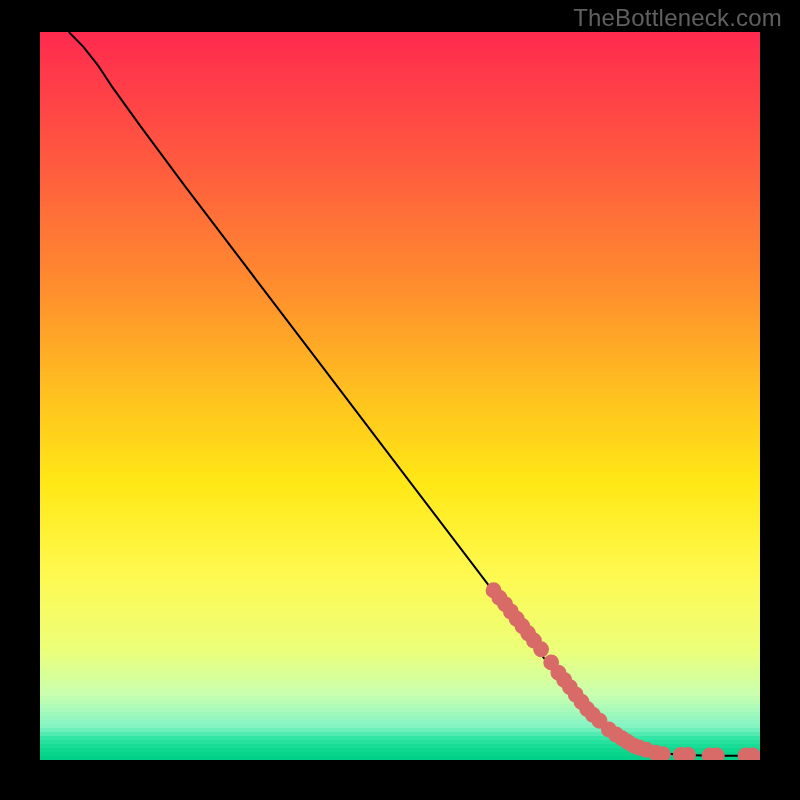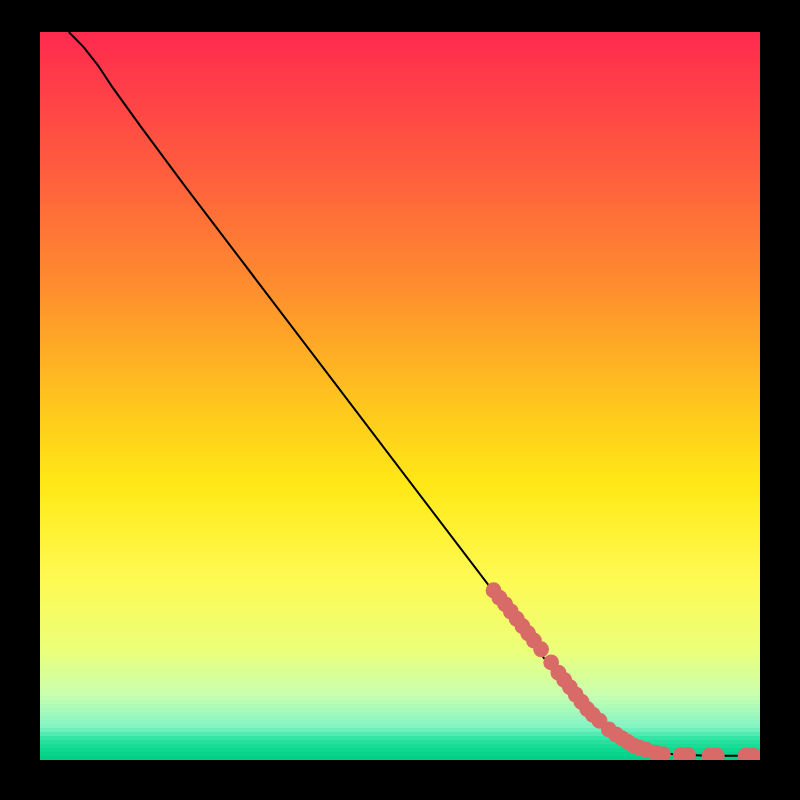--- a/index.html
+++ b/index.html
@@ -48,20 +48,21 @@
     left: 0;
     top: 0;
     width: 100%;
     height: 100%;
   }
 </style>
 </head>
 <body>
 
 <div class="frame">
+  <div class="watermark">TheBottleneck.com</div>
   <div class="plot">
     <div class="grad" id="grad">
         <div style="flex: 1 1 0px; background: rgb(255, 43, 79);"></div>
         <div style="flex: 1 1 0px; background: rgb(255, 44, 78);"></div>
         <div style="flex: 1 1 0px; background: rgb(255, 46, 78);"></div>
         <div style="flex: 1 1 0px; background: rgb(255, 47, 77);"></div>
         <div style="flex: 1 1 0px; background: rgb(255, 49, 77);"></div>
         <div style="flex: 1 1 0px; background: rgb(255, 50, 76);"></div>
         <div style="flex: 1 1 0px; background: rgb(255, 52, 76);"></div>
         <div style="flex: 1 1 0px; background: rgb(255, 53, 75);"></div>

